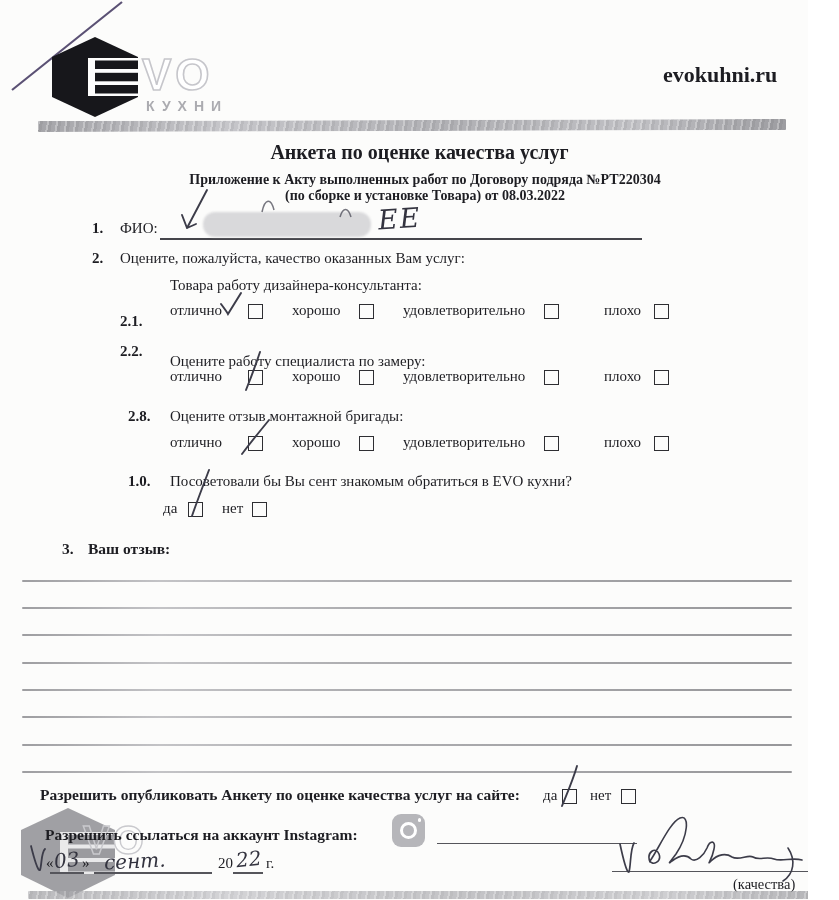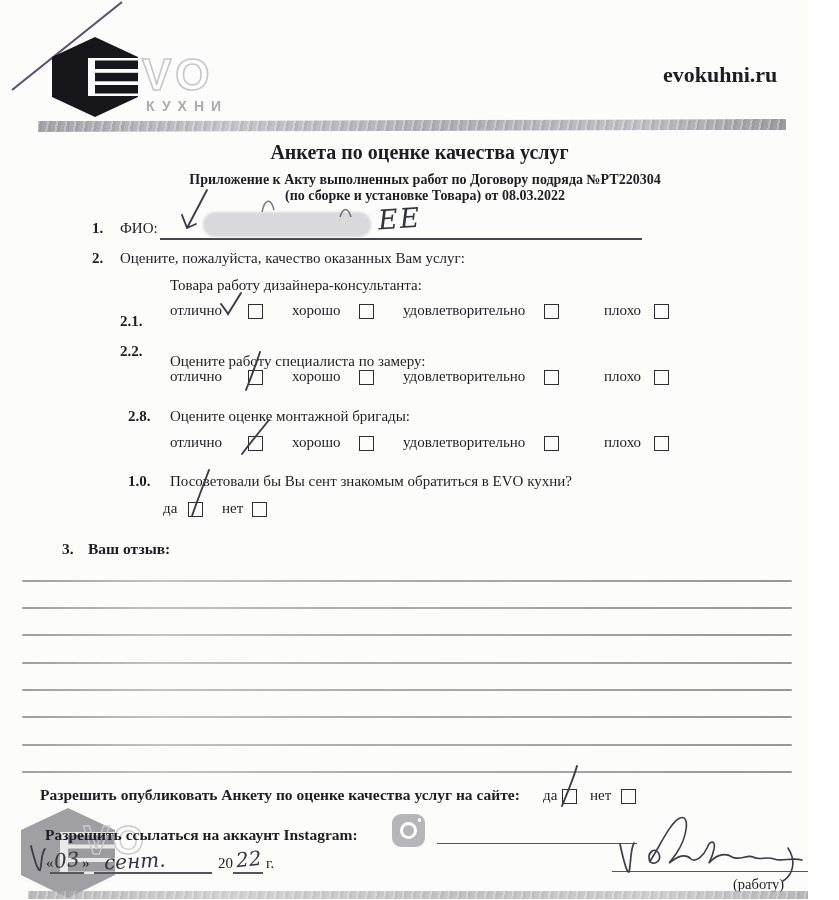--- a/index.html
+++ b/index.html
@@ -91,21 +91,21 @@
   <span class="cb" style="left:359px;top:370px;"></span>
   <span class="abs t15" style="left:403px;top:368px;">удовлетворительно</span>
   <span class="cb" style="left:544px;top:370px;"></span>
   <span class="abs t15" style="left:604px;top:368px;">плохо</span>
   <span class="cb" style="left:654px;top:370px;"></span>
   <svg class="abs" style="left:240px;top:350px;" width="26" height="44">
     <path d="M20,2 C16,14 10,30 6,40" fill="none" stroke="#3c3c49" stroke-width="1.9" stroke-linecap="round"></path>
   </svg>
 
   <span class="abs b t15" style="left:128px;top:408px;">2.8.</span>
-  <span class="abs t15" style="left:170px;top:408px;">Оцените оценке монтажной бригады:</span>
+  <span class="abs t15" style="left:170px;top:408px;">Оцените отзыв монтажной бригады:</span>
   <span class="abs t15" style="left:170px;top:434px;">отлично</span>
   <span class="cb" style="left:248px;top:436px;"></span>
   <span class="abs t15" style="left:292px;top:434px;">хорошо</span>
   <span class="cb" style="left:359px;top:436px;"></span>
   <span class="abs t15" style="left:403px;top:434px;">удовлетворительно</span>
   <span class="cb" style="left:544px;top:436px;"></span>
   <span class="abs t15" style="left:604px;top:434px;">плохо</span>
   <span class="cb" style="left:654px;top:436px;"></span>
   <svg class="abs" style="left:238px;top:418px;" width="34" height="40">
     <path d="M31,2 C22,13 10,28 4,36" fill="none" stroke="#3c3c49" stroke-width="1.9" stroke-linecap="round"></path>
@@ -170,19 +170,19 @@
   <div class="fieldline" style="left:233px;top:872px;width:30px;background:#55555b;"></div>
   <span class="abs hand" style="left:236px;top:847px;font-size:20px;transform:rotate(-6deg);">22</span>
   <span class="abs t15" style="left:266px;top:855px;">г.</span>
 
   <div class="fieldline" style="left:612px;top:871px;width:218px;height:1px;background:#55555b;"></div>
   <svg class="abs" style="left:612px;top:810px;" width="215" height="78">
     <path d="M8,34 C11,48 15,64 17,62 C19,55 18,40 22,33" fill="none" stroke="#3c3c49" stroke-width="1.7" stroke-linecap="round"></path>
     <path d="M38,52 C34,42 44,36 47,44 C50,52 40,56 38,51 C46,40 58,12 68,8 C78,4 76,26 64,44 C58,52 55,55 60,51 C68,45 74,44 79,49 C84,53 92,45 95,38 C98,30 104,30 102,39 C100,50 94,56 99,51 C106,44 114,43 120,47 C127,51 136,44 141,47 C147,51 154,46 162,49 C170,52 180,47 190,50" fill="none" stroke="#3c3c49" stroke-width="1.6" stroke-linecap="round"></path>
     <path d="M176,38 C184,50 182,64 171,71" fill="none" stroke="#3c3c49" stroke-width="1.6" stroke-linecap="round"></path>
   </svg>
-  <span class="abs" style="left:733px;top:876px;font-size:14.5px;">(работу)</span>
+  <span class="abs" style="left:733px;top:876px;font-size:14.5px;">(качества)</span>
 
   <div class="abs graybar" style="left:28px;top:891px;width:794px;height:8px;opacity:.75;"></div>
 
   <div class="abs" style="left:830px;top:140px;width:1px;height:740px;background:rgba(110,110,118,.25);"></div>
 
 </div>
 
 </body></html>

